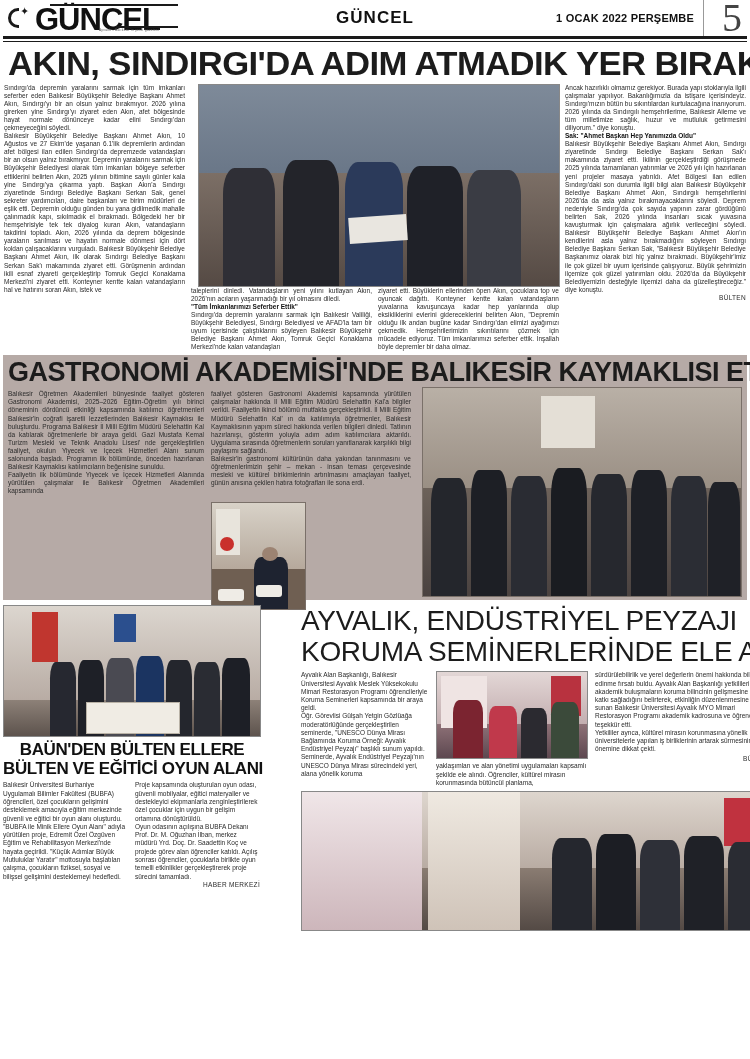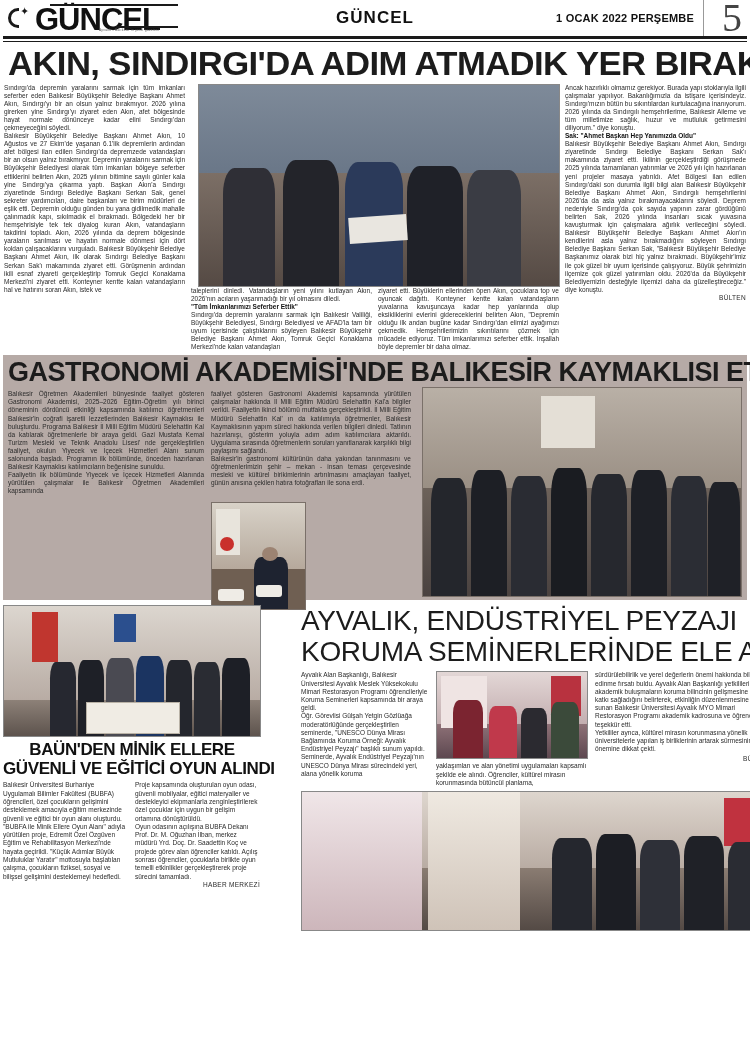--- a/index.html
+++ b/index.html
@@ -461,22 +461,22 @@
         <div style="position:absolute;left:110px;top:8px;width:22px;height:28px;background:#2b4f8e;"></div>
         <div class="fig" style="left:46px;width:26px;height:74px;background:#262830;"></div>
         <div class="fig" style="left:74px;width:26px;height:76px;background:#1e2027;"></div>
         <div class="fig" style="left:102px;width:28px;height:78px;background:#4a4a52;"></div>
         <div class="fig" style="left:132px;width:28px;height:80px;background:#1b3461;"></div>
         <div class="fig" style="left:162px;width:26px;height:76px;background:#24262d;"></div>
         <div class="fig" style="left:190px;width:26px;height:74px;background:#2a2c33;"></div>
         <div class="fig" style="left:218px;width:28px;height:78px;background:#1d1f26;"></div>
         <div style="position:absolute;left:82px;bottom:2px;width:92px;height:30px;background:#f0ece4;border:1px solid #b9b2a6;"></div>
       </div>
-      <div class="bl-head">BAÜN'DEN MİNİK ELLERE</div>
-      <div class="bl-head" style="margin-top:0;">GÜVENLİ VE EĞİTİCİ OYUN ALINDI</div>
+      <div class="bl-head">BAÜN'DEN BÜLTEN ELLERE</div>
+      <div class="bl-head" style="margin-top:0;">BÜLTEN VE EĞİTİCİ OYUN ALANI</div>
       <div class="bl-cols">
         <div class="bl-col">
           <p style="white-space:pre-line;">Balıkesir Üniversitesi Burhaniye Uygulamalı Bilimler Fakültesi (BUBFA) öğrencileri, özel çocukların gelişimini desteklemek amacıyla eğitim merkezinde güvenli ve eğitici bir oyun alanı oluşturdu.
 "BUBFA ile Minik Ellere Oyun Alanı" adıyla yürütülen proje, Edremit Özel Özgüven Eğitim ve Rehabilitasyon Merkezi'nde hayata geçirildi. "Küçük Adımlar Büyük Mutluluklar Yaratır" mottosuyla başlatılan çalışma, çocukların fiziksel, sosyal ve bilişsel gelişimini desteklemeyi hedefledi.</p>
         </div>
         <div class="bl-col">
           <p style="white-space:pre-line;">Proje kapsamında oluşturulan oyun odası, güvenli mobilyalar, eğitici materyaller ve destekleyici ekipmanlarla zenginleştirilerek özel çocuklar için uygun bir gelişim ortamına dönüştürüldü.
 Oyun odasının açılışına BUBFA Dekanı Prof. Dr. M. Oğuzhan İlban, merkez müdürü Yrd. Doç. Dr. Saadettin Koç ve projede görev alan öğrenciler katıldı. Açılış sonrası öğrenciler, çocuklarla birlikte oyun temelli etkinlikler gerçekleştirerek proje sürecini tamamladı.</p>
           <div class="byline">HABER MERKEZİ</div>
         </div>

